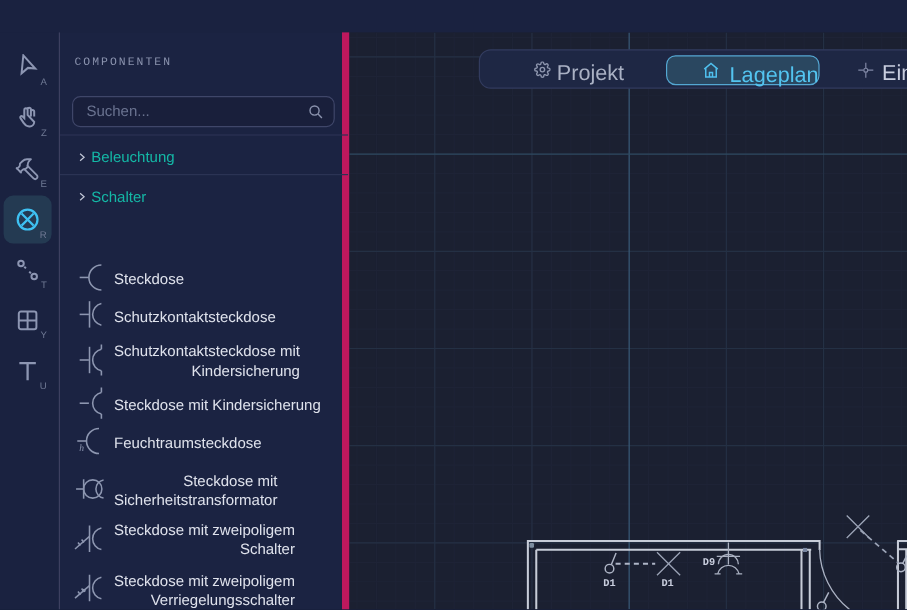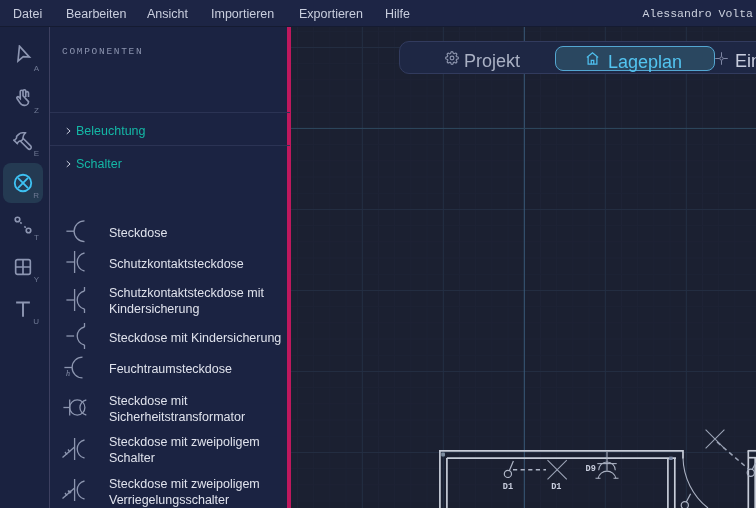--- a/index.html
+++ b/index.html
@@ -17,44 +17,44 @@
   
   #toolbar { position:absolute; left:0; top:27px; width:50px; height:481px;
     background:#1a2240; border-right:1px solid #3d4060; }
   .tool { position:absolute; left:3px; width:40px; height:40px; border-radius:8px; }
   .tool svg { position:absolute; left:9px; top:9px; }
   .tool .key { position:absolute; right:4px; bottom:3px; font-size:8px; color:#6f7994; }
   .tool.sel { background:#243a52; }
 
   
   #panel { position:absolute; left:50px; top:27px; width:241px; height:481px;
-    background:#1b2342; border-right:4px solid #be185d; }
+    background:#1b2342; border-right:6px solid #be185d; }
   #panel h1 { position:absolute; left:12px; top:19px;
     font-family:"Liberation Mono", monospace; font-weight:normal;
     font-size:9.5px; letter-spacing:1.7px; color:#8b93ae; }
   #search { position:absolute; left:10px; top:53px; width:219px; height:26px;
     border:1px solid #3f4669; border-radius:7px; background:#191f3b;
     color:#6a7390; font-size:12.5px; line-height:24px; padding-left:11px; }
   #search svg { position:absolute; right:8px; top:5px; }
   .sect { position:absolute; left:0; width:240px; height:33px;
     border-top:1px solid #2b3354; color:#14b8a6; font-size:12.5px; }
   .sect .chev { position:absolute; left:13px; top:13px; }
   .sect .lbl { position:absolute; left:26px; top:11px; }
   .item { position:absolute; left:0; width:240px; color:#dfe2ec; font-size:12.5px; }
-  .item .txt { position:absolute; left:59px; top:0; line-height:16px; }
+  .item .txt { position:absolute; left:45px; top:0; line-height:16px;text-align:right; }
 
   
   #canvas { position:absolute; left:291px; top:27px; width:465px; height:481px;
     background:#1b2031; }
 
   
   #tabbar { position:absolute; left:399px; top:41px; width:371px; height:33px;
     background:#1e2744; border:1px solid #323b5e; border-radius:10px; }
   .tb-lbl { font-size:18px; }
-  #tab-lage { position:absolute; left:155px; top:4px; width:160px; height:25px;
+  #tab-lage { position:absolute; left:155px; top:4px; width:128px; height:25px;
     background:#2a4760; border:1px solid #54a7d2; border-radius:8px; }
 </style>
 </head>
 <body>
 <div id="app">
 
   <div id="canvas">
     <svg width="465" height="481" viewBox="291 27 465 481">
       <g id="gridminor" stroke="#1e2336" stroke-width="1">
           <line x1="297.5" y1="27" x2="297.5" y2="508"></line>
@@ -196,29 +196,20 @@
         </svg>
       <span class="tb-lbl" style="position:absolute;left:52px;top:4.5px;color:#53c4f0">Lageplan</span>
     </div>
     <svg style="position:absolute;left:314px;top:9px" width="15" height="15" viewBox="0 0 24 24" fill="none" stroke="#8088a5" stroke-width="1.6">
         <path d="M12 2v7M12 15v7M2 12h7M15 12h7"></path>
         <circle cx="12" cy="12" r="2.6"></circle>
       </svg>
     <span class="tb-lbl" style="position:absolute;left:335px;top:9px;color:#c8cdde">Einlinie</span>
   </div>
 
-  <div id="menubar">
-    <span class="mi" style="left:13px">Datei</span>
-    <span class="mi" style="left:66px">Bearbeiten</span>
-    <span class="mi" style="left:147px">Ansicht</span>
-    <span class="mi" style="left:211px">Importieren</span>
-    <span class="mi" style="left:299px">Exportieren</span>
-    <span class="mi" style="left:385px">Hilfe</span>
-    <span class="user">Alessandro Volta</span>
-  </div>
 
   <div id="toolbar">
     <div class="tool" style="top:9px">
       <svg width="22" height="22" viewBox="0 0 24 24" fill="none" stroke="#8d96b2" stroke-width="1.8">
           <path d="M5 3l14 8-6.5 1.5L8.5 19z" transform="rotate(18 12 12)"></path>
         </svg>
       <span class="key">A</span>
     </div>
     <div class="tool" style="top:51px">
       <svg width="22" height="22" viewBox="0 0 24 24" fill="none" stroke="#8d96b2" stroke-width="1.8">
@@ -261,20 +252,26 @@
     <div class="tool" style="top:262px">
       <svg width="22" height="22" viewBox="0 0 24 24" fill="none" stroke="#8d96b2" stroke-width="2.1">
           <path d="M4.5 5h15M12 5v15.5"></path>
         </svg>
       <span class="key">U</span>
     </div>
   </div>
 
   <div id="panel">
     <h1>COMPONENTEN</h1>
+    <div id="search">Suchen...
+      <svg width="14" height="14" viewBox="0 0 24 24" fill="none" stroke="#8b93ae" stroke-width="2">
+          <circle cx="10.5" cy="10.5" r="6.5"></circle>
+          <path d="M15.5 15.5L21 21"></path>
+        </svg>
+    </div>
 
     <div class="sect" style="top:85px">
       <svg class="chev" width="10" height="10" viewBox="0 0 24 24" fill="none" stroke="#c3c8d8" stroke-width="2.4">
           <path d="M9 5l8 7-8 7"></path>
         </svg>
       <span class="lbl">Beleuchtung</span>
     </div>
     <div class="sect" style="top:117.5px">
       <svg class="chev" width="10" height="10" viewBox="0 0 24 24" fill="none" stroke="#c3c8d8" stroke-width="2.4">
           <path d="M9 5l8 7-8 7"></path>

